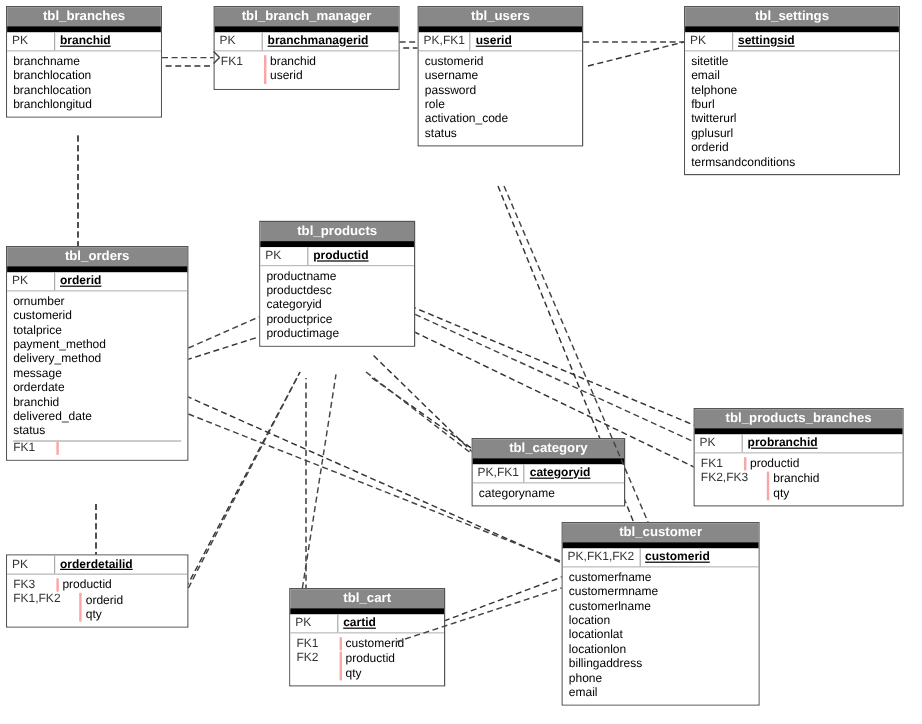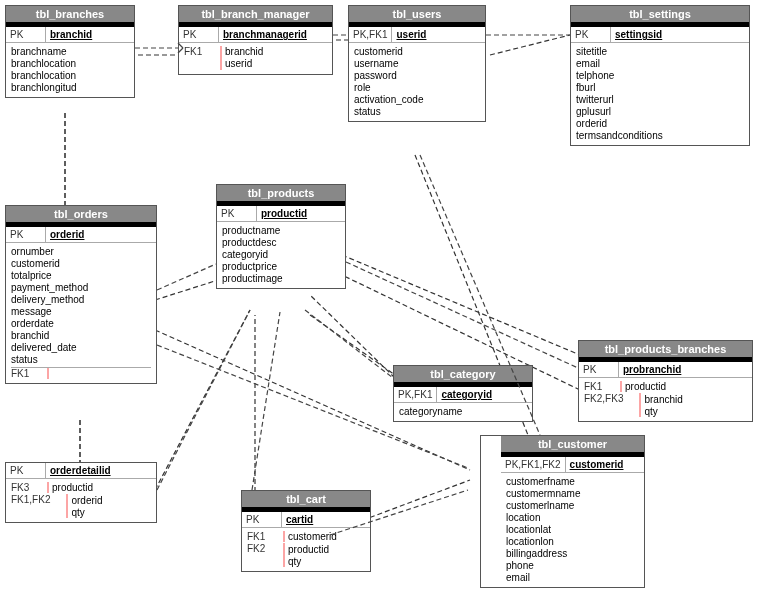--- a/index.html
+++ b/index.html
@@ -312,21 +312,21 @@
       <div class="field-row">
         <span class="fk-label">FK2,FK3</span>
         <div>
           <div><span class="field-name">branchid</span></div>
           <div><span class="field-name">qty</span></div>
         </div>
       </div>
     </div>
   </div>
 
-  <div class="table-box" style="left:393px;top:365px;width:140px;">
+  <div class="table-box" style="left:393px;top:365px;width:128px;">
     <div class="table-header">tbl_category</div>
     <div class="table-pk-row">
       <span class="table-pk-col label">PK,FK1</span>
       <span class="pk-field">categoryid</span>
     </div>
     <div class="table-fields">
       <div class="field-row">
           <span class="field-name">categoryname</span>
         </div>
     </div>
@@ -366,21 +366,21 @@
       <div class="field-row">
         <span class="fk-label">FK2</span>
         <div>
           <div><span class="field-name">productid</span></div>
           <div><span class="field-name">qty</span></div>
         </div>
       </div>
     </div>
   </div>
 
-  <div class="table-box" style="left:480px;top:435px;width:165px;padding-left:20px;">
+  <div class="table-box" style="left:468px;top:435px;width:165px;">
     <div class="table-header">tbl_customer</div>
     <div class="table-pk-row">
       <span class="table-pk-col label">PK,FK1,FK2</span>
       <span class="pk-field">customerid</span>
     </div>
     <div class="table-fields">
       <div class="field-row">
           <span class="field-name">customerfname</span>
         </div>
       <div class="field-row">

